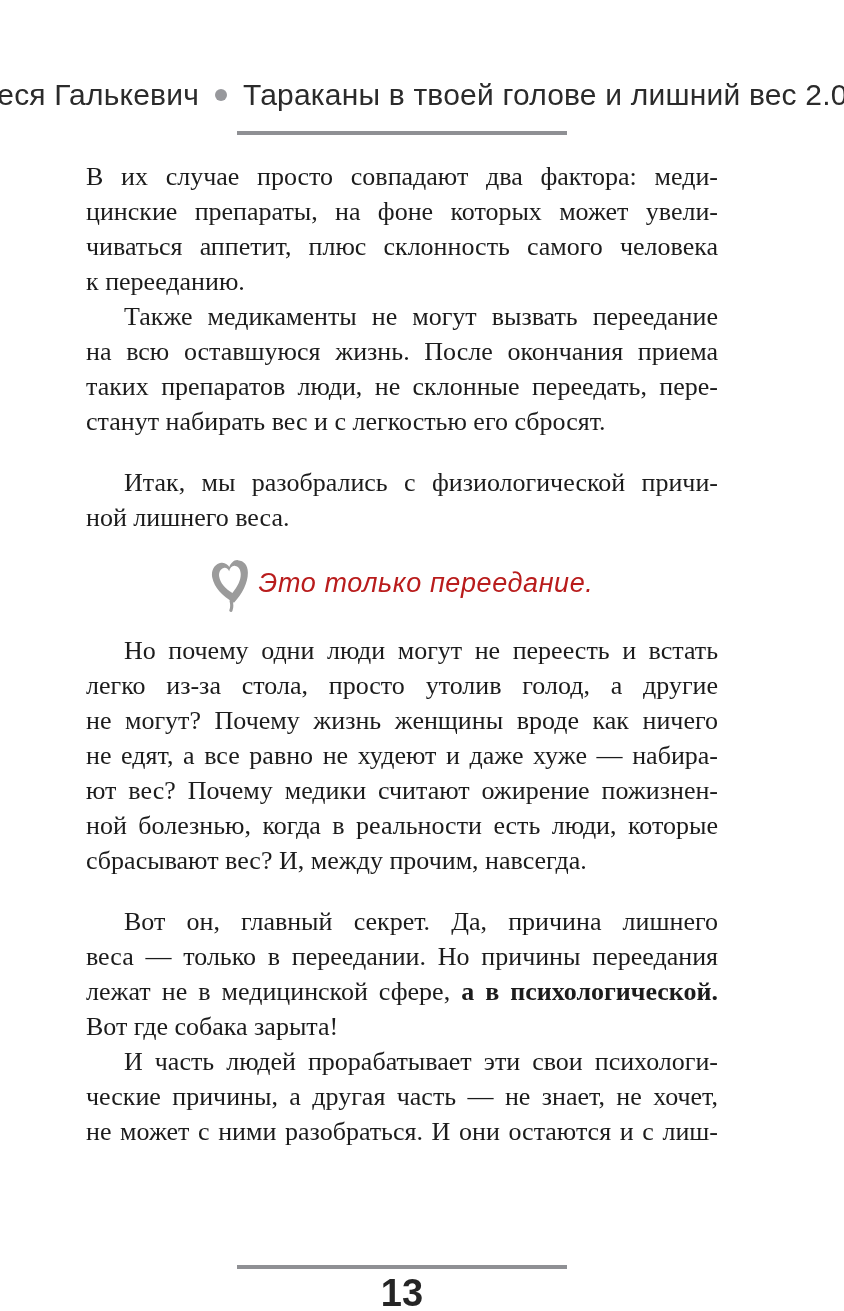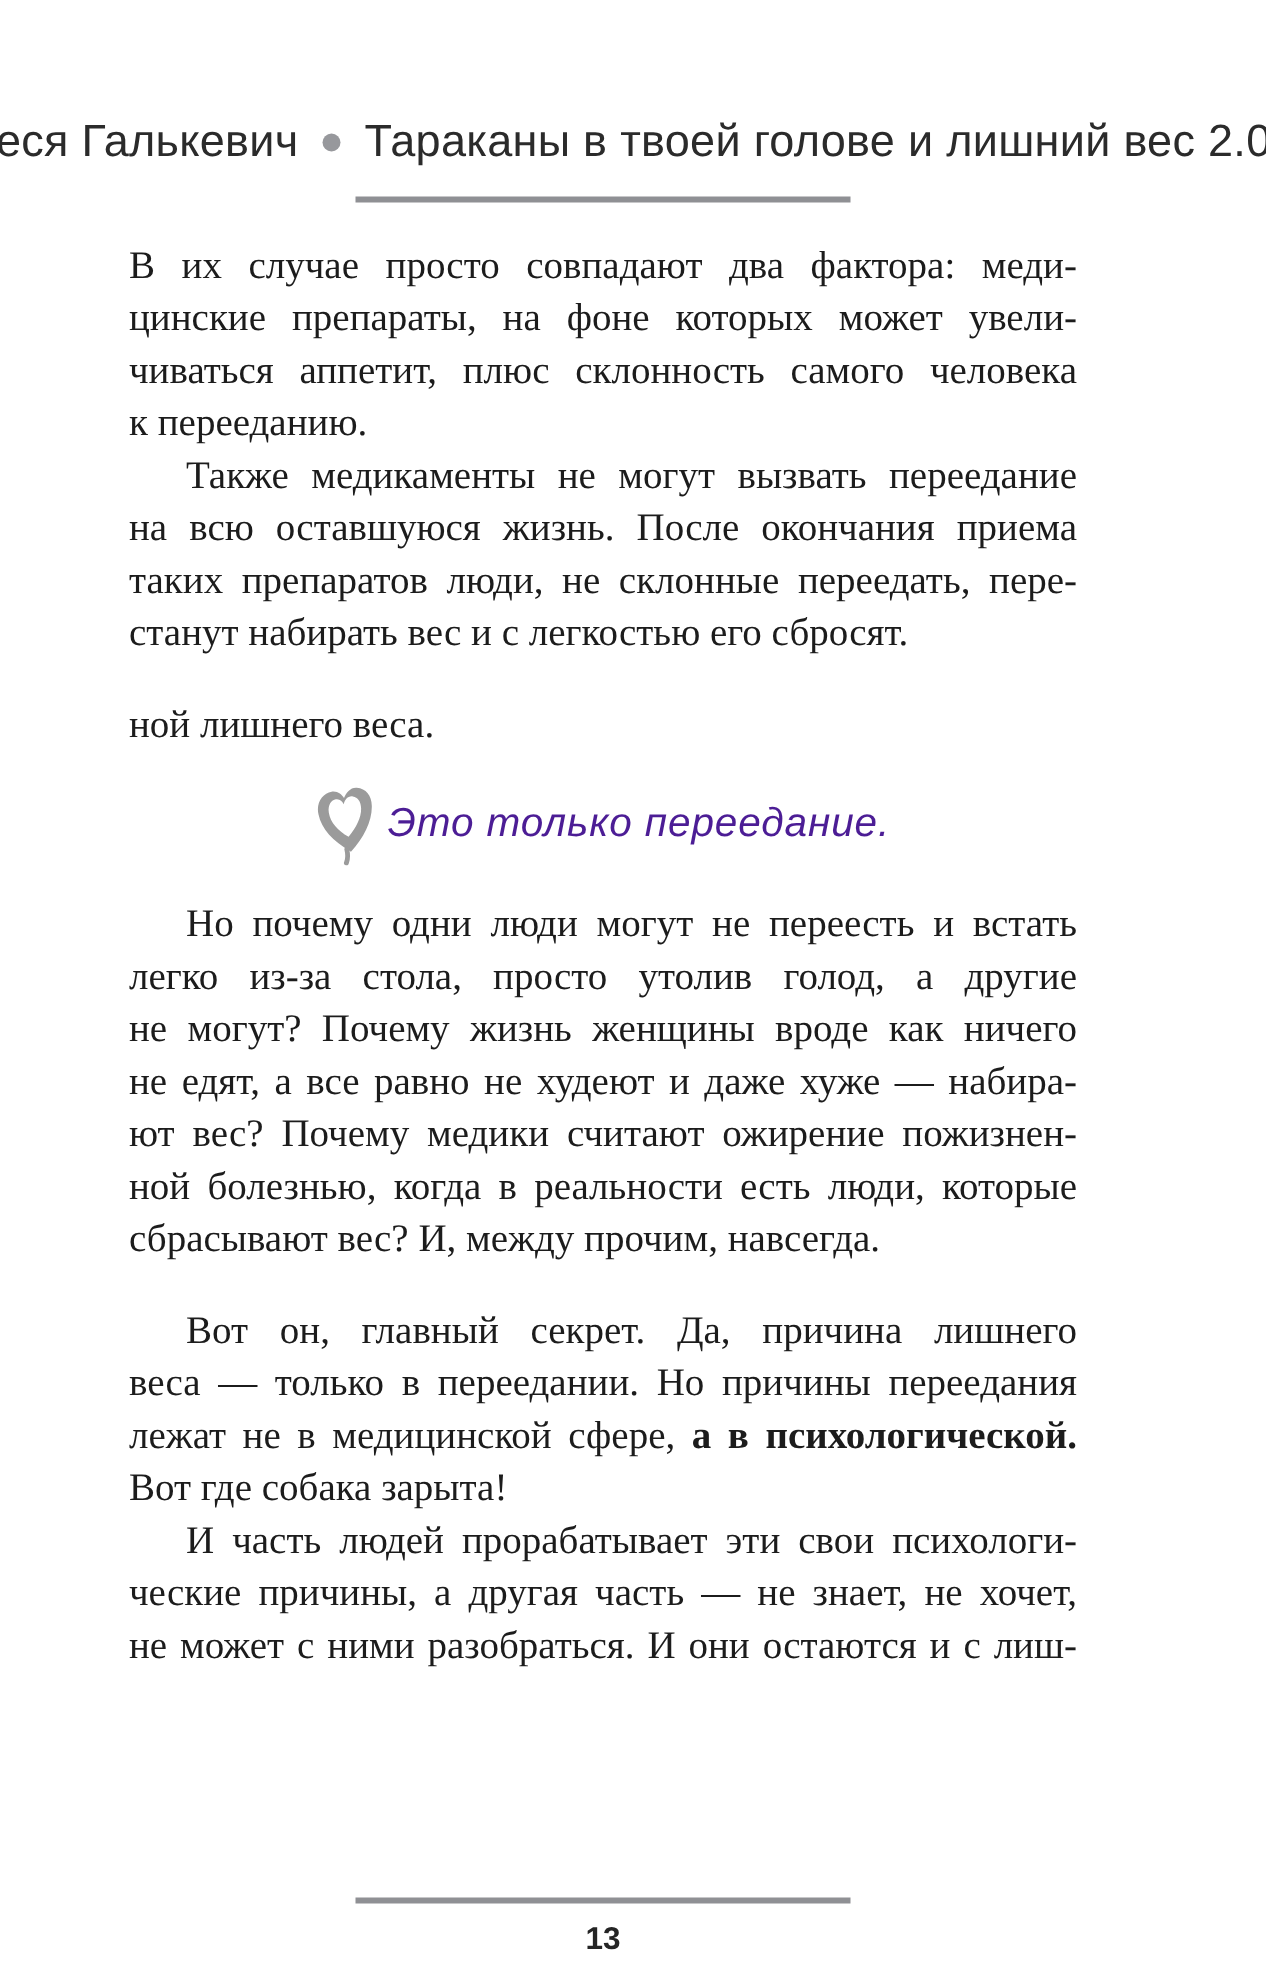--- a/index.html
+++ b/index.html
@@ -28,30 +28,30 @@
   .pline.plast { text-align:left; text-align-last:auto; }
   .pline.pindent { padding-left:38px; }
   .spacer { height:26px; }
   .pline b { font-weight:bold; }
 
   
   .callout {
     display:flex; align-items:center; justify-content:center;
     height:64px; margin:16px 0 18px 0;
     font-family:"Liberation Sans", sans-serif; font-style:italic;
-    font-size:27px; color:#4c1d95; letter-spacing:0.6px;
+    font-size:27px; color:#b91c1c; letter-spacing:0.6px;
   }
   .callout .heart { margin-right:8px; margin-top:4px; flex:0 0 auto; }
 
   
   .pagefoot { position:absolute; top:1183px; left:86px; width:632px; text-align:center; }
   .pagefoot .rule { margin-bottom:9px; }
   .pageno {
     font-family:"Liberation Sans", sans-serif; font-weight:bold;
-    font-size:21px; color:#252525; line-height:30px;
+    font-size:38px; color:#252525; line-height:30px;
   }
 </style>
 </head>
 <body>
 
 <div class="page">
 
   <div class="column">
     <div class="pagehead">
       <span>Олеся Галькевич</span>
@@ -68,20 +68,21 @@
           <div class="pline plast">к перееданию.</div>
         </div>
         <div>
           <div class="pline pindent">Также медикаменты не могут вызвать переедание</div>
           <div class="pline">на всю оставшуюся жизнь. После окончания приема</div>
           <div class="pline">таких препаратов люди, не склонные переедать, пере-</div>
           <div class="pline plast">станут набирать вес и с легкостью его сбросят.</div>
         </div>
         <div class="spacer"></div>
         <div>
+          <div class="pline pindent">Итак, мы разобрались с физиологической причи-</div>
           <div class="pline plast">ной лишнего веса.</div>
         </div>
         <div class="callout">
   <svg class="heart" width="40" height="54" viewBox="0 0 40 54" aria-hidden="true">
     <g transform="rotate(-9 20 26)">
       <path d="M20 45 C9 36 3 27 2.5 17 C2 9 7.5 3.5 13.5 3.5 C17.5 3.5 20 6.5 21 9 C23 5.5 26.5 2.5 30.5 3.5 C36.5 5 39.5 10 38.5 17 C37.2 27 30 37 20 45 Z" fill="#9b9b9b"></path>
       <path d="M20 35 C13.5 29.5 9.5 23.5 9.5 17 C9.5 12 12.5 9 15.5 9 C18.2 9 19.4 11 20.2 13 C21.4 10 24 7.8 27 8.8 C30.2 9.8 31.8 13 31.2 17.6 C30.4 23.6 26 29.6 20 35 Z" fill="#ffffff"></path>
       <path d="M17.5 43 C17.8 47 17 50 15.8 52" stroke="#9b9b9b" stroke-width="3.2" fill="none" stroke-linecap="round"></path>
     </g>
   </svg>

